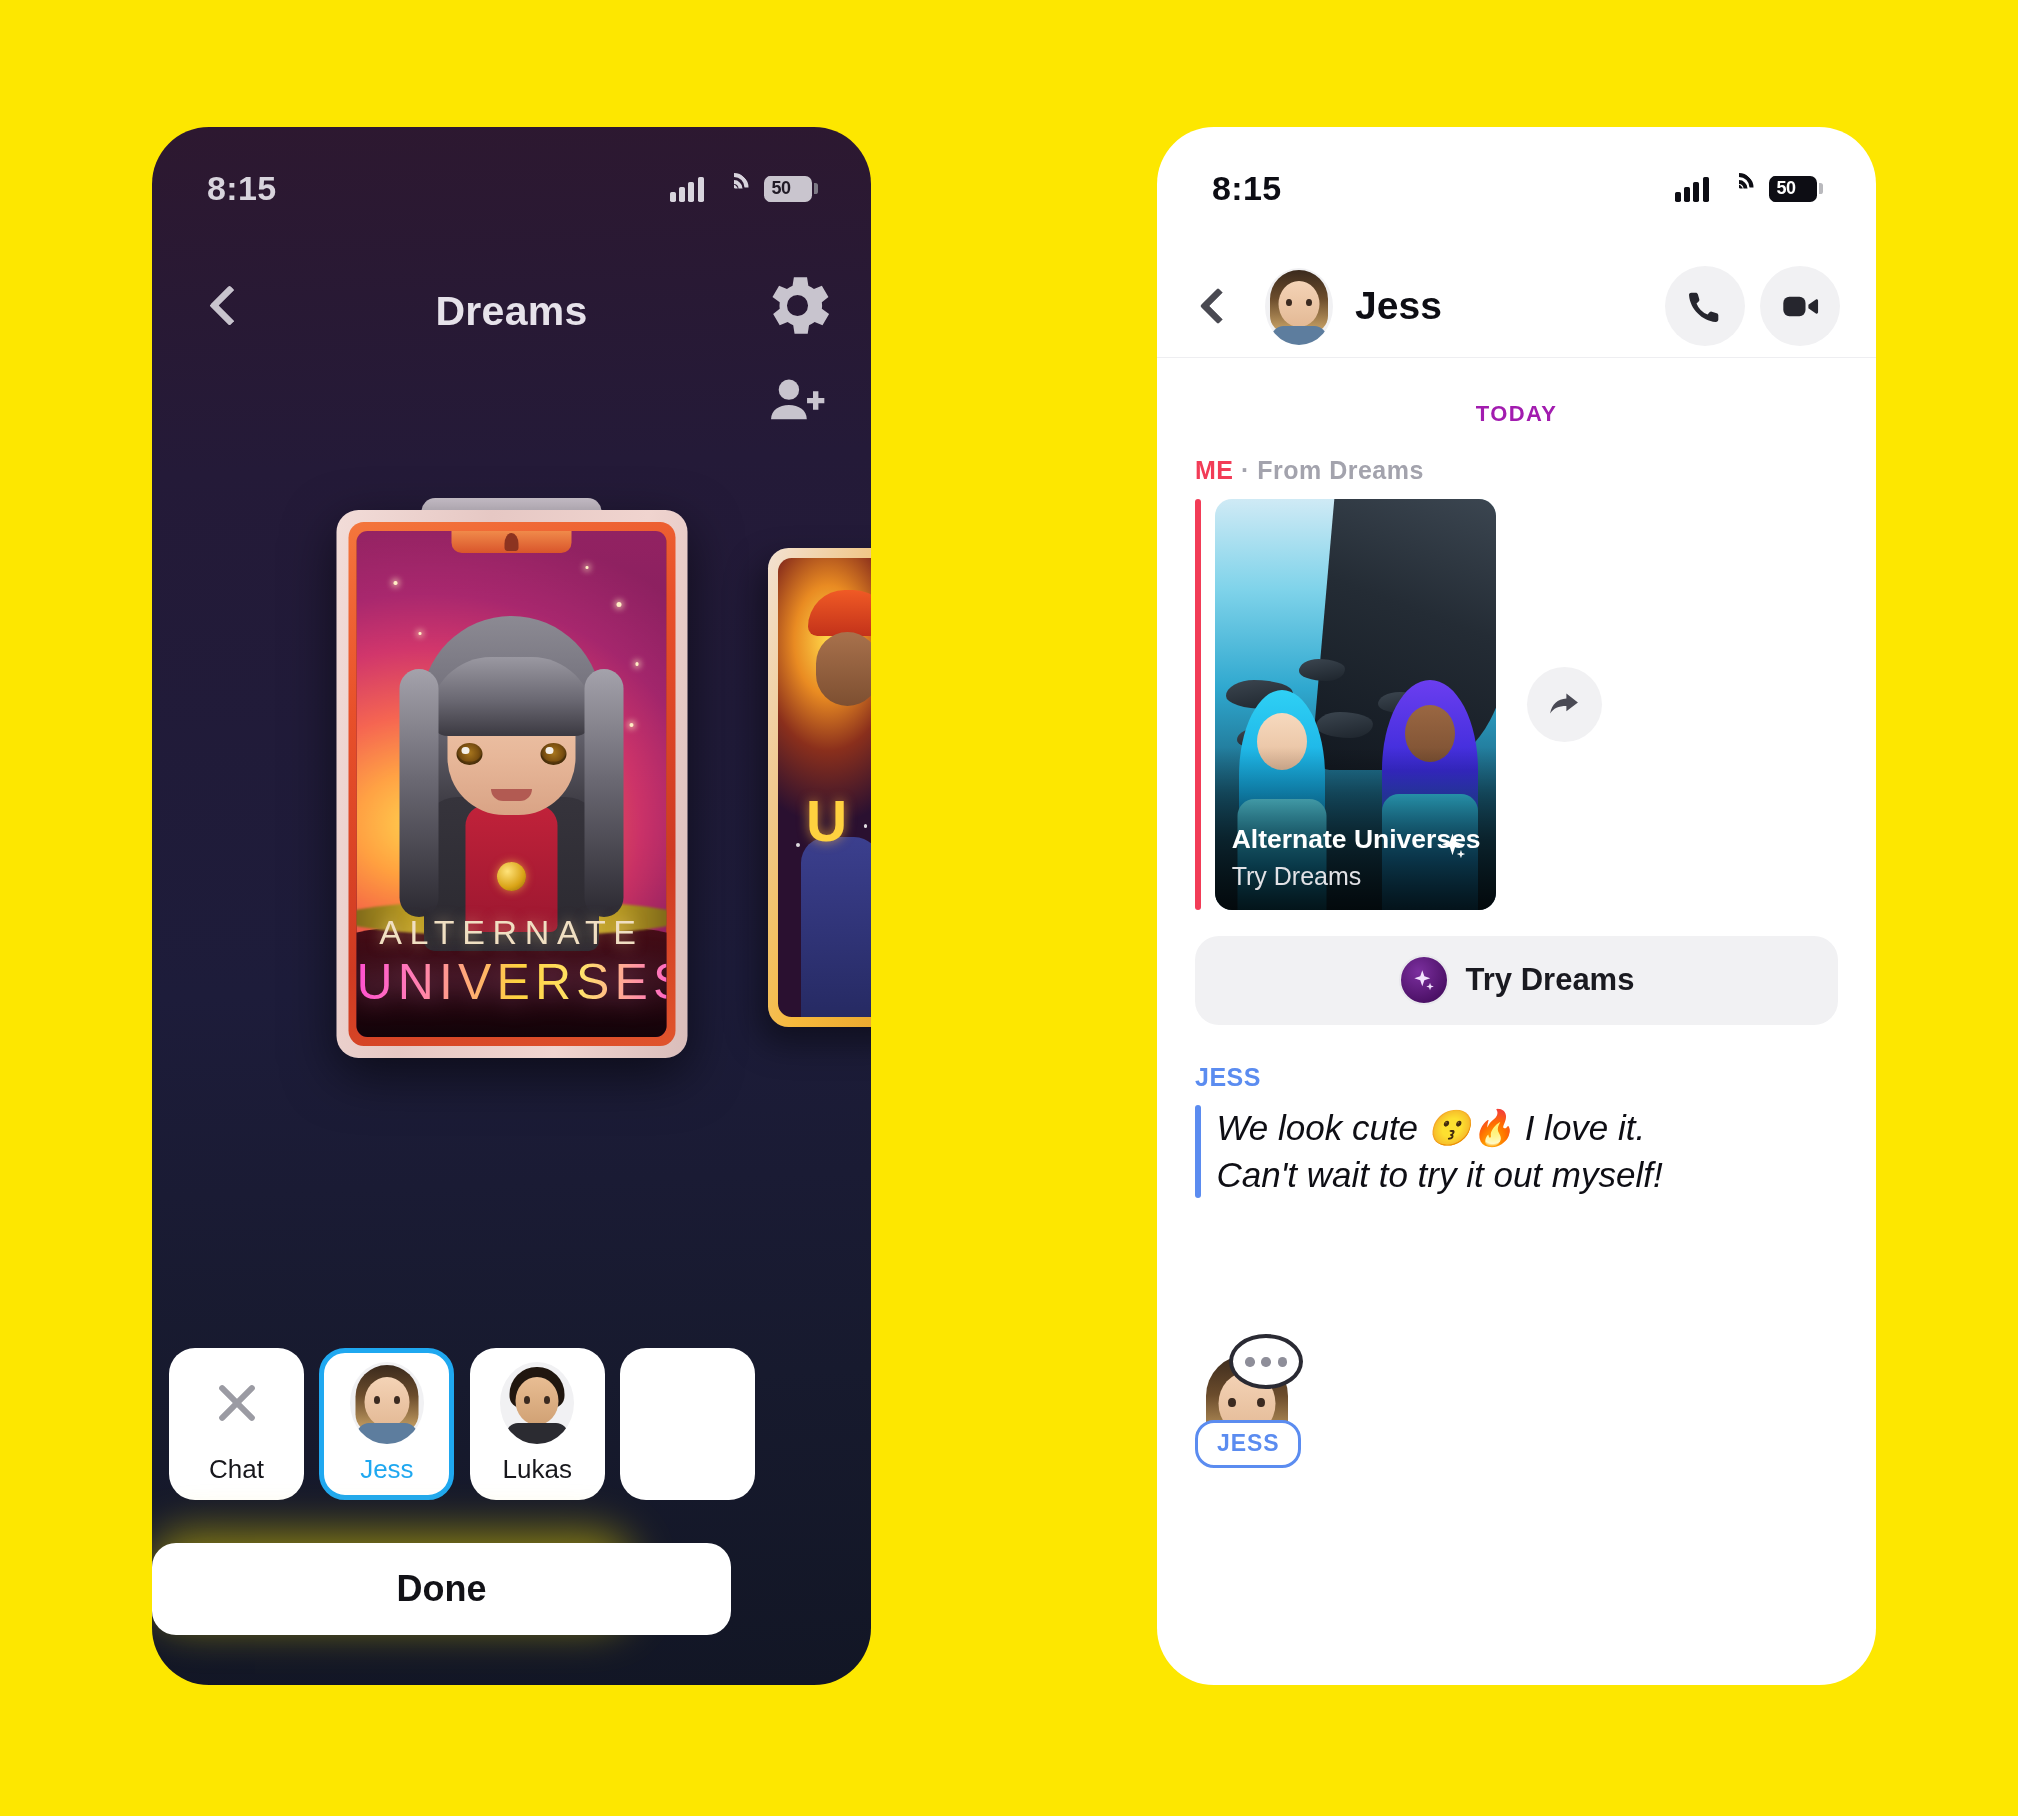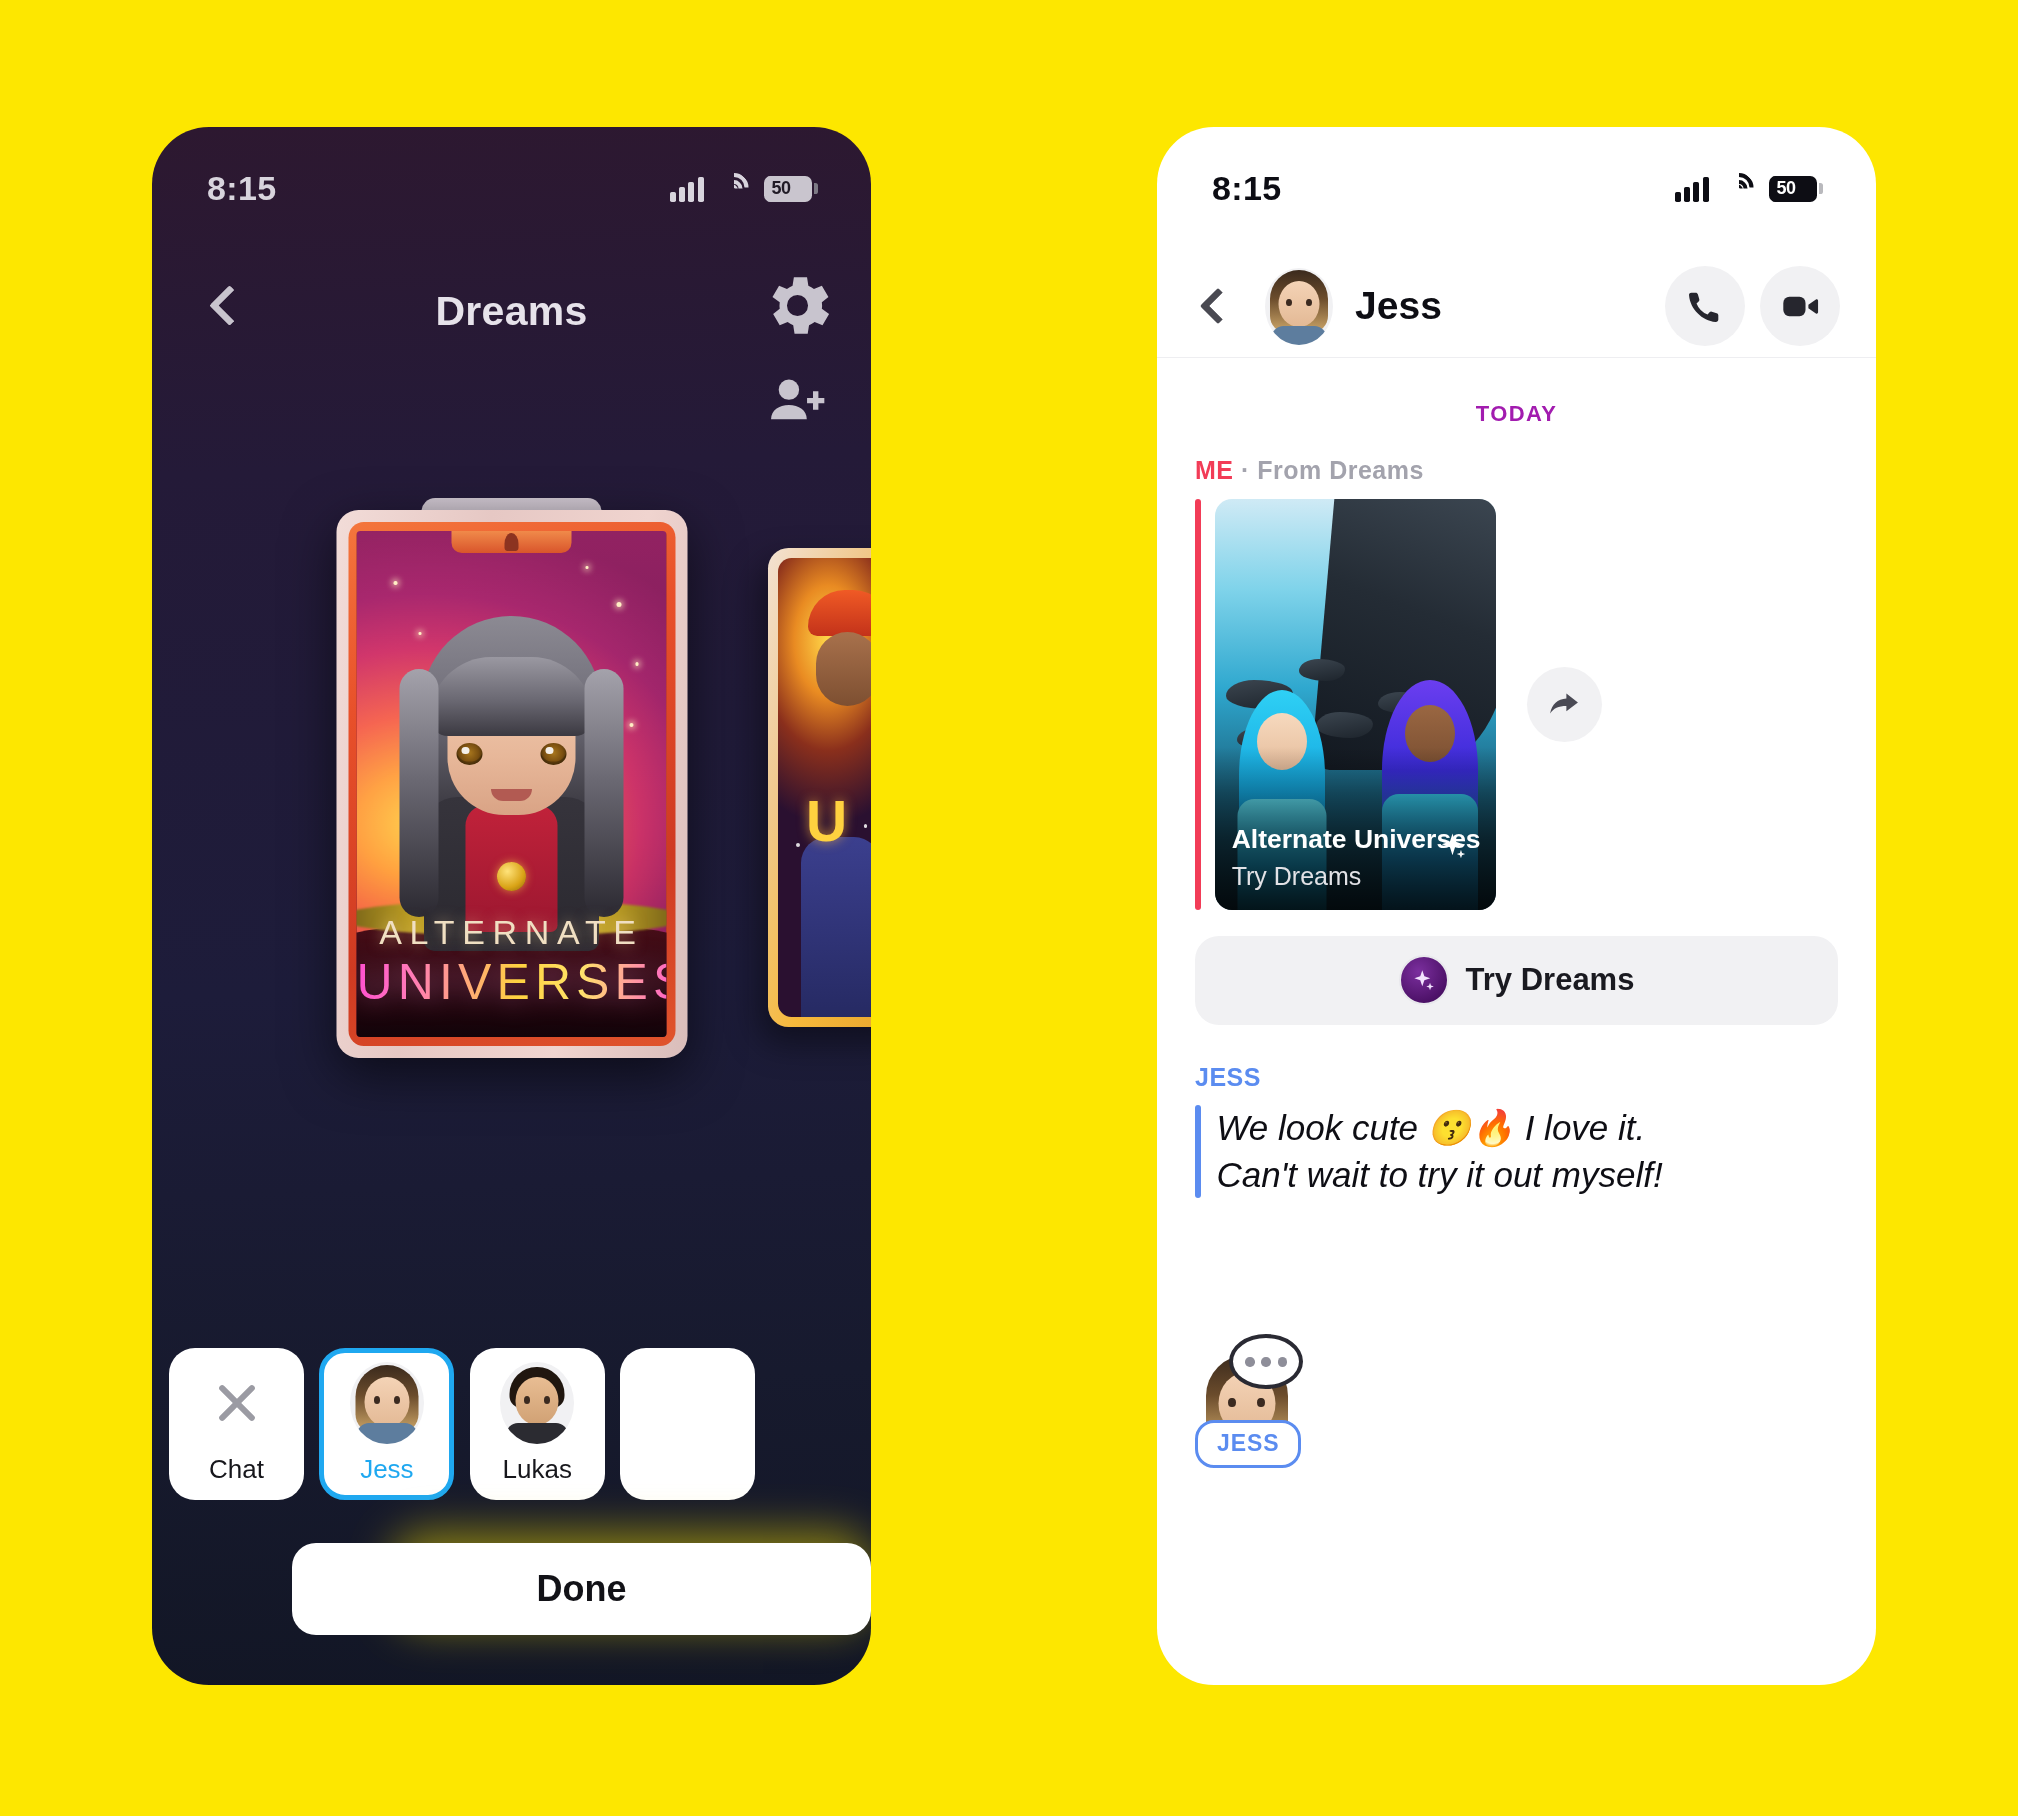--- a/index.html
+++ b/index.html
@@ -106,21 +106,21 @@
     background: linear-gradient(100deg,#f2dcd8 0%, #e6c8c4 35%, #f0d4cf 70%, #d9bdba 100%);
     padding: 12px;
     box-shadow: 0 17px 51px rgba(0,0,0,.55);
   }
   .card-bezel {
     position: absolute; inset: 12px; border-radius: 15.4px;
     background: linear-gradient(160deg,#f4763c 0%, #e8502a 30%, #cf3a22 70%, #e0542c 100%);
     padding: 8.6px;
   }
   .card-art {
-    position: absolute; inset: 8.6px; border-radius: 4px; overflow: hidden;
+    position: absolute; inset: 8.6px; border-radius: 11px; overflow: hidden;
     background:
       radial-gradient(ellipse 120% 60% at 22% 58%, #ffd21e 0%, #ff9b10 18%, #f0591f 36%, #b3243f 58%, #6b1340 76%, #3a0b2e 100%),
       linear-gradient(180deg,#72183f 0%, #4d1036 60%, #1e0a1f 100%);
     background-blend-mode: screen, normal;
   }
   .card-notch {
     position: absolute; top: 0; left: 50%; transform: translateX(-50%);
     width: 120px; height: 22px; border-radius: 0 0 10.3px 10.3px;
     background: linear-gradient(180deg,#f08a4a,#d9552b);
     display: flex; align-items: center; justify-content: center; z-index: 4;
@@ -263,21 +263,21 @@
   }
   .x-mark::before { transform: translate(-50%,-50%) rotate(45deg); }
   .x-mark::after  { transform: translate(-50%,-50%) rotate(-45deg); }
 
   
   .bm-hair { position: absolute; left: 50%; transform: translateX(-50%); }
   .bm-face { position: absolute; left: 50%; transform: translateX(-50%); border-radius: 50%; }
   .bm-body { position: absolute; left: 50%; bottom: 0; transform: translateX(-50%); border-radius: 12px 12px 0 0; }
   .bm-eye { position: absolute; width: 6px; height: 7.7px; border-radius: 50%; background: #3b2a20; }
 
-  .done-wrap { position: absolute; left: 0; right: 0; bottom: 50px; display: flex; justify-content: flex-end; }
+  .done-wrap { position: absolute; left: 0; right: 0; bottom: 50px; display: flex; justify-content: flex-start; }
   .done-glow {
     position: absolute; width: 479px; height: 94px; border-radius: 34px; bottom: 8.6px;
     background: #e9d400; filter: blur(22px); opacity: .55;
   }
   .done-btn {
     position: relative; width: 579px; height: 92px; border-radius: 24px;
     background: #ffffff; border: none; cursor: pointer;
     font-size: 36px; font-weight: 700; color: #121217;
     font-family: "Liberation Sans", sans-serif;
   }

